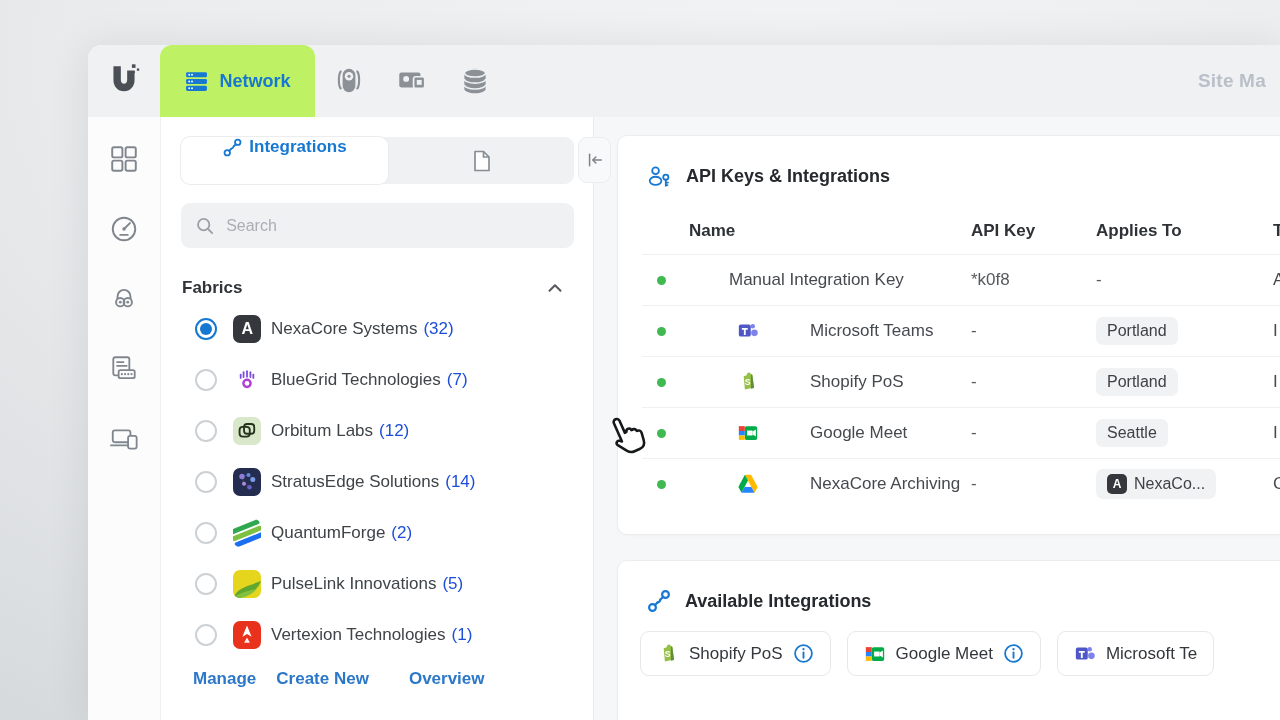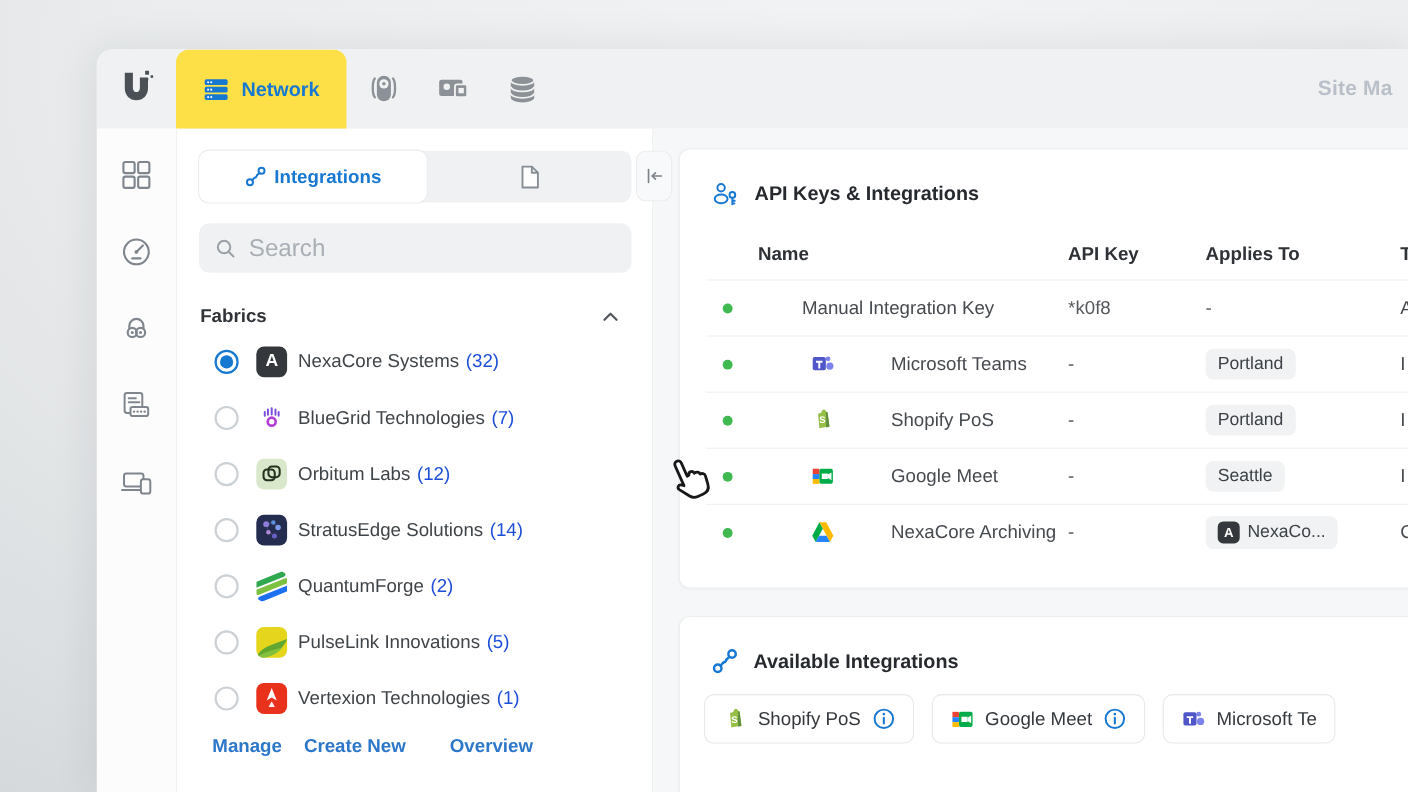--- a/index.html
+++ b/index.html
@@ -10,37 +10,37 @@
     position:relative;
   }
   .window {
     position:absolute; left:88px; top:45px; width:1192px; height:675px;
     background:#fff; border-top-left-radius:14px; overflow:hidden;
     box-shadow:0 2px 40px rgba(30,40,50,.10);
   }
   
   .topnav { position:absolute; top:0; left:0; right:0; height:72px; background:#f0f1f2; display:flex; border-top-left-radius:14px; }
   .logo-cell { width:72px; display:flex; align-items:center; justify-content:center; }
-  .tab-network { width:155px; background:#fde047; border-radius:12px 12px 0 0; display:flex; align-items:center; justify-content:center; gap:10px; cursor:default; }
+  .tab-network { width:155px; background:#bef264; border-radius:12px 12px 0 0; display:flex; align-items:center; justify-content:center; gap:10px; cursor:default; }
   .tab-network .lbl { font-size:18px; font-weight:600; color:#1778d2; }
   .nav-apps { display:flex; align-items:center; padding-left:16px; gap:27px; }
   .nav-app { width:36px; height:36px; display:flex; align-items:center; justify-content:center; }
   .site-label { position:absolute; left:1110px; top:0; height:72px; display:flex; align-items:center; font-size:19px; font-weight:600; color:#b9c0c9; white-space:nowrap; letter-spacing:.2px; }
   
   .body-row { position:absolute; top:72px; left:0; right:0; bottom:0; display:flex; }
   .rail { width:72px; background:#fcfcfd; display:flex; flex-direction:column; align-items:center; padding-top:26px; gap:38px; }
   .rail-ic { width:32px; height:32px; display:flex; align-items:center; justify-content:center; }
   
   .sidebar { width:434px; background:#fff; border-left:1px solid #f0f1f2; border-right:1px solid #eaecec; padding:20px 19px 0 20px; position:relative; }
   .seg { height:47px; background:#f0f1f2; border-radius:9px; display:flex; align-items:stretch; }
-  .seg-active { width:207px; background:#fff; border-radius:9px; box-shadow:0 0 0 1px #ececed; display:flex; align-items:center; justify-content:center; gap:6px; }
+  .seg-active { width:207px; background:#fff; border-radius:9px; box-shadow:0 0 0 1px #ececed; display:flex; align-items:flex-start; justify-content:center; gap:6px; }
   .seg-active .lbl { font-size:17px; font-weight:600; color:#1778d2; }
   .seg-doc { flex:1; display:flex; align-items:center; justify-content:center; }
   .searchbox { margin-top:19px; height:45px; background:#f0f1f2; border-radius:9px; display:flex; align-items:center; padding:0 14px; gap:11px; }
-  .searchbox input { border:none; background:transparent; outline:none; font-size:22px; color:#3c4044; width:100%; font-family:inherit; }
+  .searchbox input { border:none; background:transparent; outline:none; font-size:16px; color:#3c4044; width:100%; font-family:inherit; }
   .searchbox input::placeholder { color:#a9afb5; }
   .fab-head { margin-top:25px; height:30px; display:flex; align-items:center; justify-content:space-between; padding:0 8px 0 1px; }
   .fab-title { font-size:17px; font-weight:700; color:#303438; }
   .item { height:51px; display:flex; align-items:center; padding-left:14px; cursor:default; }
   .radio { width:22px; height:22px; border-radius:50%; border:2px solid #ccd1d5; position:relative; flex:none; background:#fff; }
   .radio.sel { border-color:#1778d2; }
   .radio.sel::after { content:""; position:absolute; inset:3px; background:#1778d2; border-radius:50%; }
   .ficon { width:28px; height:28px; margin-left:16px; border-radius:7px; flex:none; display:flex; align-items:center; justify-content:center; overflow:hidden; }
   .ficon.dark  { background:#34383c; }
   .ficon.green { background:#d9e7ca; }

